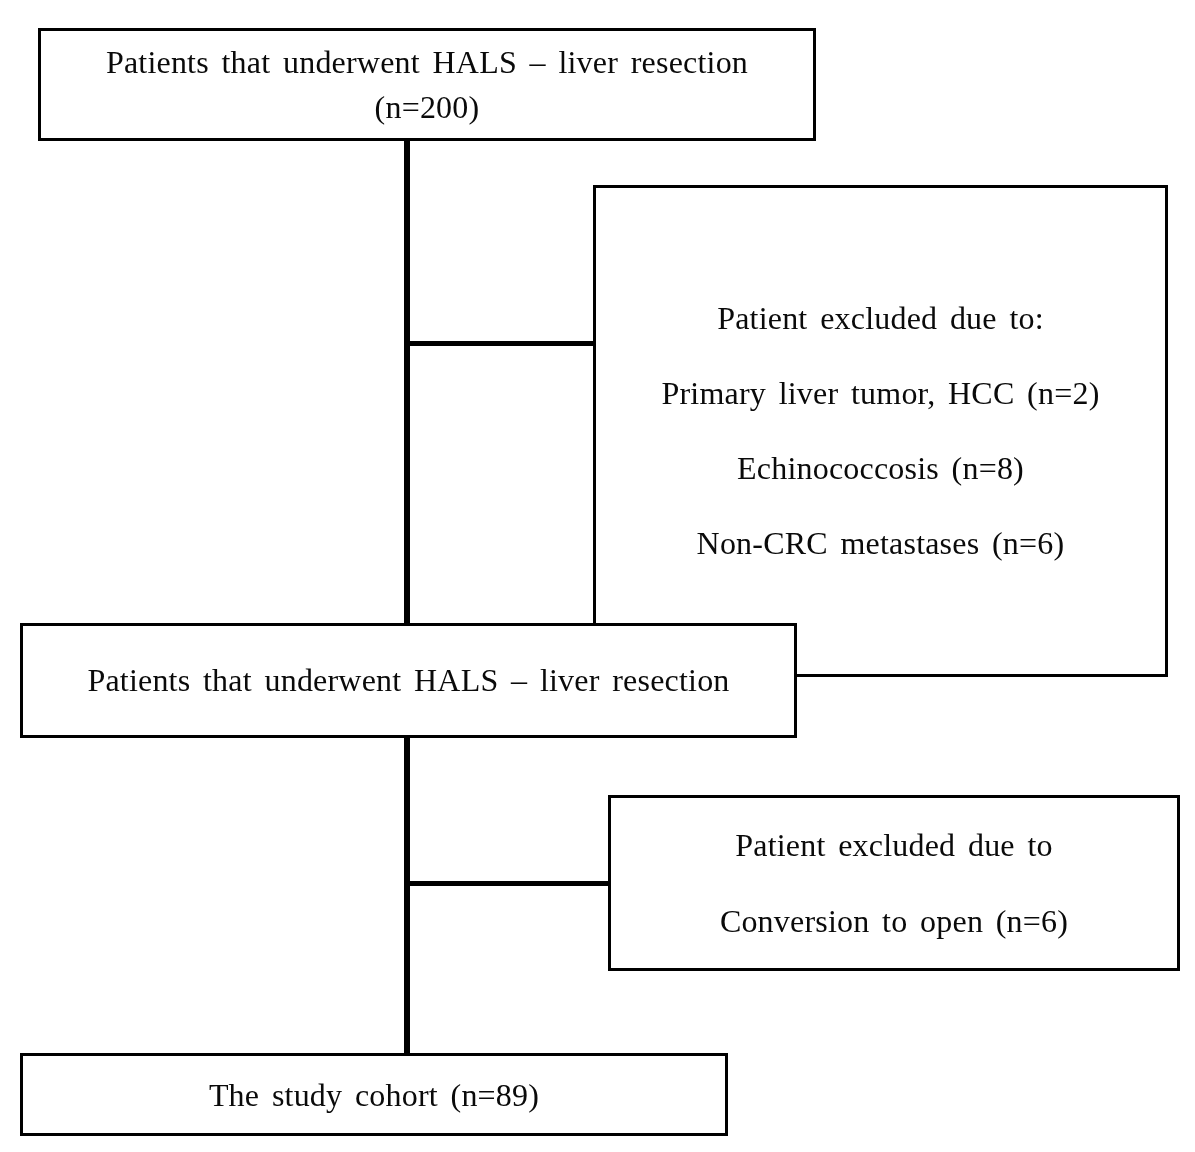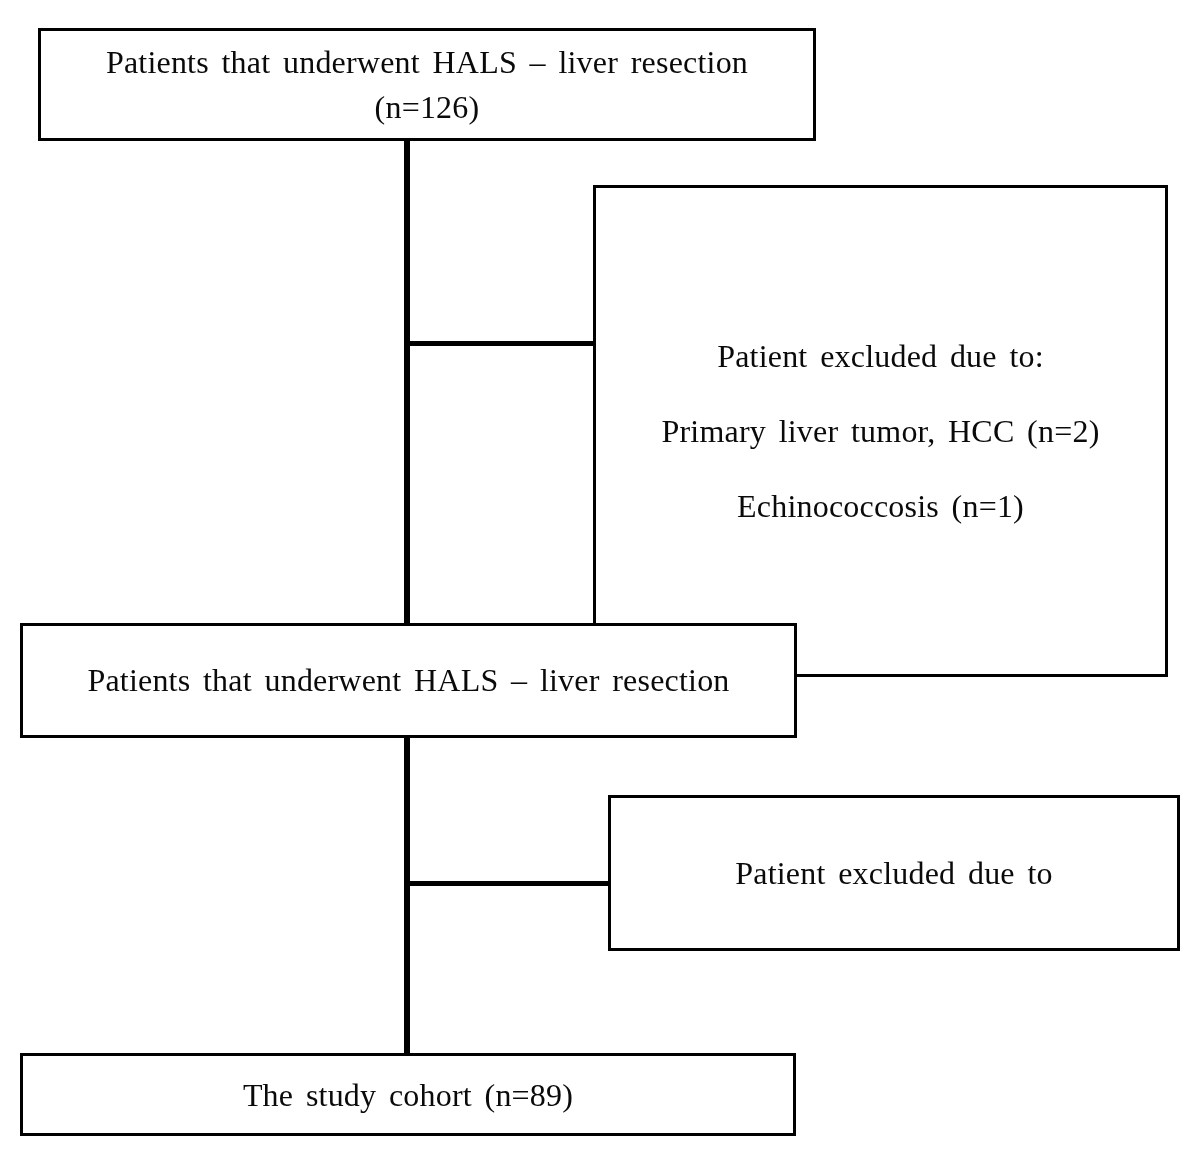--- a/index.html
+++ b/index.html
@@ -31,63 +31,65 @@
     letter-spacing: 0.2px;
   }
   .box .line {
     line-height: 45px;
     white-space: nowrap;
   }
   #box-initial        { left: 38px;  top: 28px;   width: 778px; height: 113px; }
   #box-excluded-first { left: 593px; top: 185px;  width: 575px; height: 492px; }
   #box-excluded-first .line { line-height: 75px; }
   #box-mcrc           { left: 20px;  top: 623px;  width: 777px; height: 115px; }
-  #box-excluded-second{ left: 608px; top: 795px;  width: 572px; height: 156px; }
+  #box-excluded-second{ left: 608px; top: 795px;  width: 572px; height: 176px; }
   #box-excluded-second .line { line-height: 76px; }
-  #box-cohort         { left: 20px;  top: 1053px; width: 776px; height: 83px; }
+  #box-cohort         { left: 20px;  top: 1053px; width: 708px; height: 83px; }
   #box-cohort .line   { line-height: 40px; }
 
   .connector {
     position: absolute;
     background: #000000;
   }
   #vline-1 { left: 404px; top: 140px; width: 6px;   height: 484px; }
   #hline-1 { left: 404px; top: 341px; width: 190px; height: 5px; }
   #vline-2 { left: 404px; top: 736px; width: 6px;   height: 318px; }
   #hline-2 { left: 404px; top: 881px; width: 209px; height: 5px; }
 </style>
 </head>
 <body>
 
 <div class="page">
 
   <div class="box" id="box-initial">
     <div class="line">Patients that underwent HALS – liver resection</div>
-    <div class="line">(n=126)</div>
+    <div class="line">(n=200)</div>
   </div>
 
   <div class="connector" id="vline-1"></div>
 
   <div class="connector" id="hline-1"></div>
 
   <div class="box" id="box-excluded-first">
     <div class="line">Patient excluded due to:</div>
     <div class="line">Primary liver tumor, HCC (n=2)</div>
-    <div class="line">Echinococcosis (n=1)</div>
+    <div class="line">Echinococcosis (n=8)</div>
+    <div class="line">Non-CRC metastases (n=6)</div>
   </div>
 
   <div class="box" id="box-mcrc">
     <div class="line">Patients that underwent HALS – liver resection</div>
   </div>
 
   <div class="connector" id="vline-2"></div>
 
   <div class="connector" id="hline-2"></div>
 
   <div class="box" id="box-excluded-second">
     <div class="line">Patient excluded due to</div>
+    <div class="line">Conversion to open (n=6)</div>
   </div>
 
   <div class="box" id="box-cohort">
     <div class="line">The study cohort (n=89)</div>
   </div>
 
 </div>
 
 </body></html>

